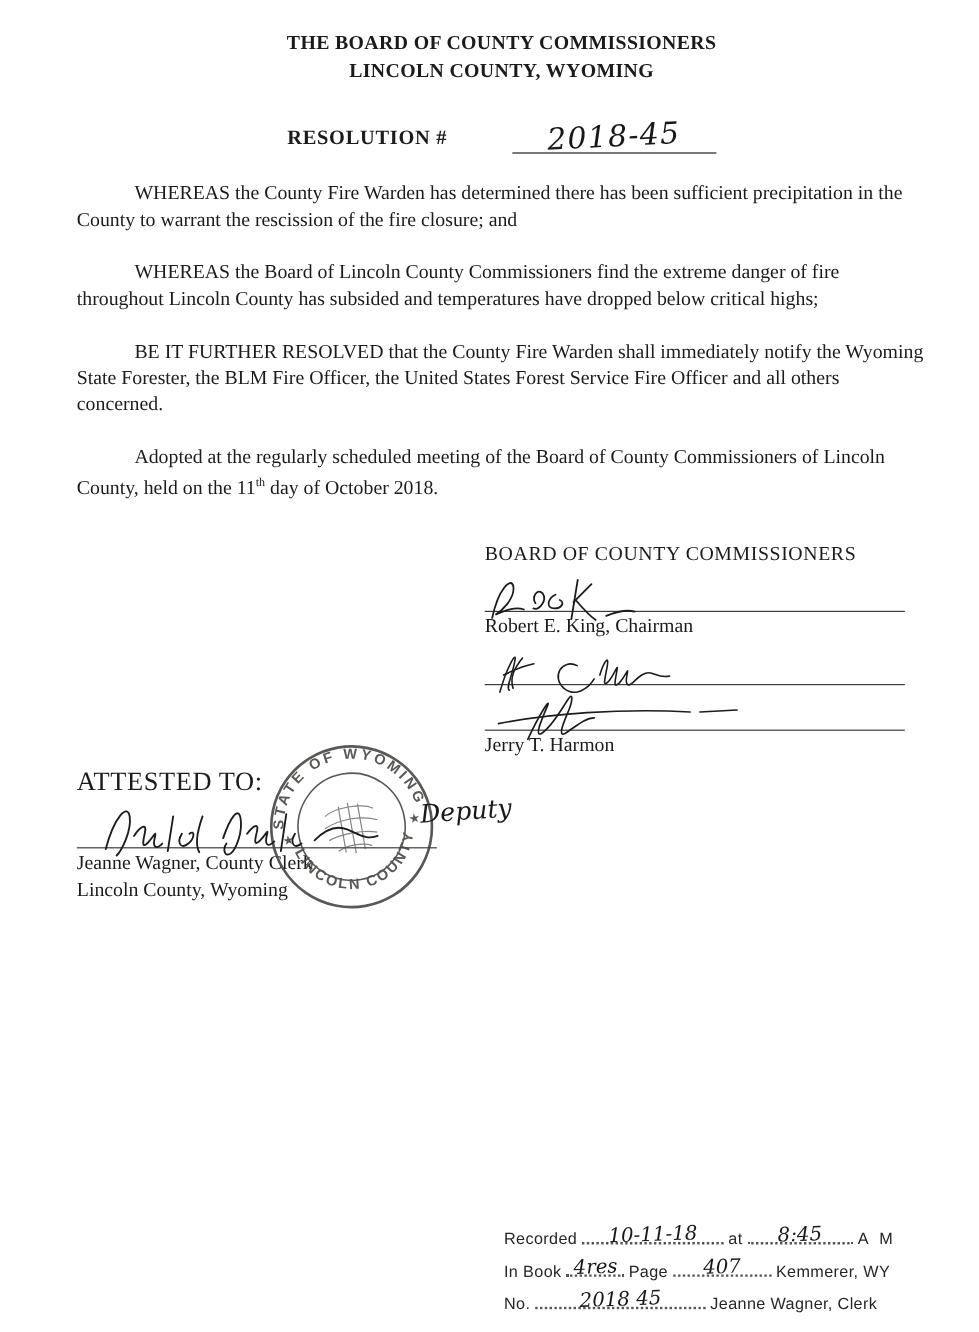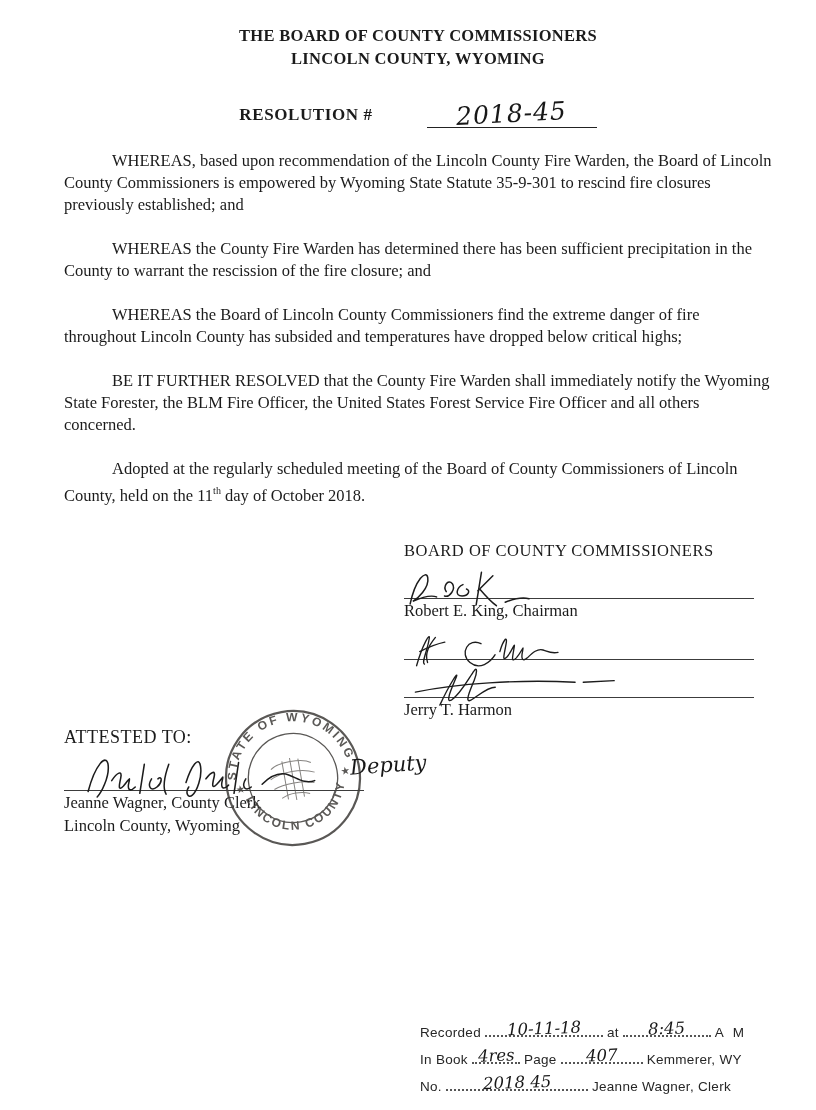--- a/index.html
+++ b/index.html
@@ -22,21 +22,21 @@
   
   .sig-block { margin-top:34px; margin-left:340px; width:350px; }
   .sig-heading { font-size:16.5px; letter-spacing:.5px; }
   .sig-entry { margin-top:6px; }
   .sig-svg { display:block; height:44px; margin-bottom:-13px; }
   .sig-rule { border-bottom:1px solid #3c3c3c; }
   .sig-name { font-size:16.5px; line-height:22px; margin-top:1px; }
   .sig-path { fill:none; stroke:#1c1c1c; stroke-width:1.7; stroke-linecap:round; }
   
   .attest-block { position:relative; width:380px; margin-top:0; }
-  .attest-label { font-size:18px; letter-spacing:.5px; margin-top:6px; }
+  .attest-label { font-size:22px; letter-spacing:.5px; margin-top:6px; }
   .attest-svg { display:block; height:58px; width:360px; margin-bottom:-16px; position:relative; z-index:3; }
   .attest-rule { border-bottom:1px solid #3c3c3c; width:300px; }
   .attest-name { font-size:16.5px; line-height:23px; }
   .deputy-hw { position:absolute; left:286px; top:26px; font-size:21px; transform:rotate(-4deg); z-index:3; }
   .seal { position:absolute; left:158px; top:-20px; z-index:2; opacity:.88; transform:rotate(-10deg); }
   .seal-ring { fill:none; stroke:#44423f; }
   .seal-txt { fill:#44423f; font-family:"Liberation Sans",sans-serif; font-weight:bold; }
   .seal-emblem { fill:none; stroke:#55524e; stroke-width:1; opacity:.8; }
   
   .recorded-stamp { position:absolute; left:420px; top:1014px; width:386px;
@@ -57,21 +57,20 @@
     <div>LINCOLN COUNTY, WYOMING</div>
   </div>
 
   <div class="res-row">
     <span class="res-label">RESOLUTION #</span>
     <span class="res-num-wrap">
       <span class="handwriting res-num">2018-45</span>
     </span>
   </div>
 
-  <p class="body-para">WHEREAS, based upon recommendation of the Lincoln County Fire Warden, the Board of Lincoln County Commissioners is empowered by Wyoming State Statute 35-9-301 to rescind fire closures previously established; and</p>
   <p class="body-para">WHEREAS the County Fire Warden has determined there has been sufficient precipitation in the County to warrant the rescission of the fire closure; and</p>
   <p class="body-para">WHEREAS the Board of Lincoln County Commissioners find the extreme danger of fire throughout Lincoln County has subsided and temperatures have dropped below critical highs;</p>
   <p class="body-para">BE IT FURTHER RESOLVED that the County Fire Warden shall immediately notify the Wyoming State Forester, the BLM Fire Officer, the United States Forest Service Fire Officer and all others concerned.</p>
   <p class="body-para"><span>Adopted at the regularly scheduled meeting of the Board of County Commissioners of Lincoln County, held on the 11</span><sup>th</sup><span> day of October 2018.</span></p>
 
   <div class="sig-block">
     <div class="sig-heading">BOARD OF COUNTY COMMISSIONERS</div>
 
     <div class="sig-entry">
       <svg class="sig-svg" viewBox="0 0 220 50">

